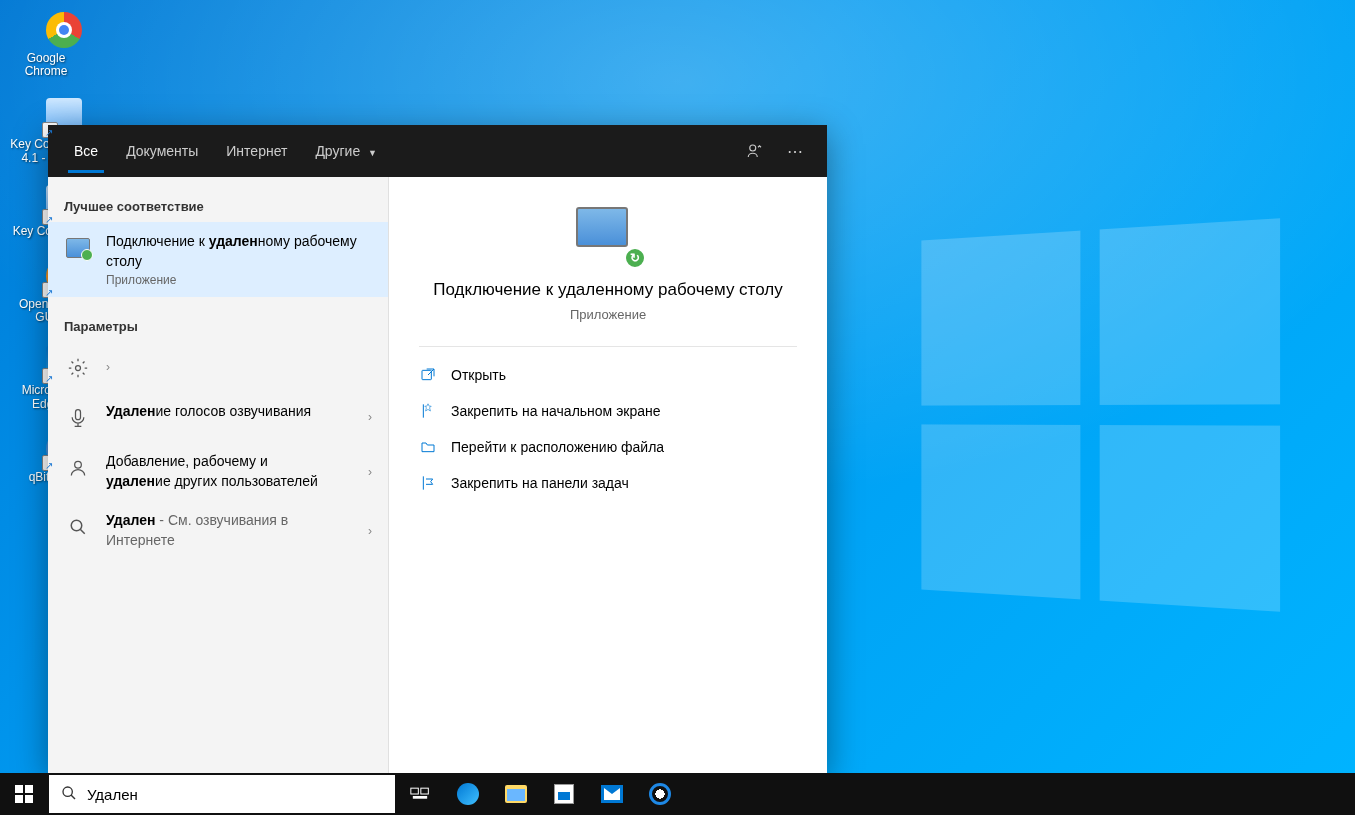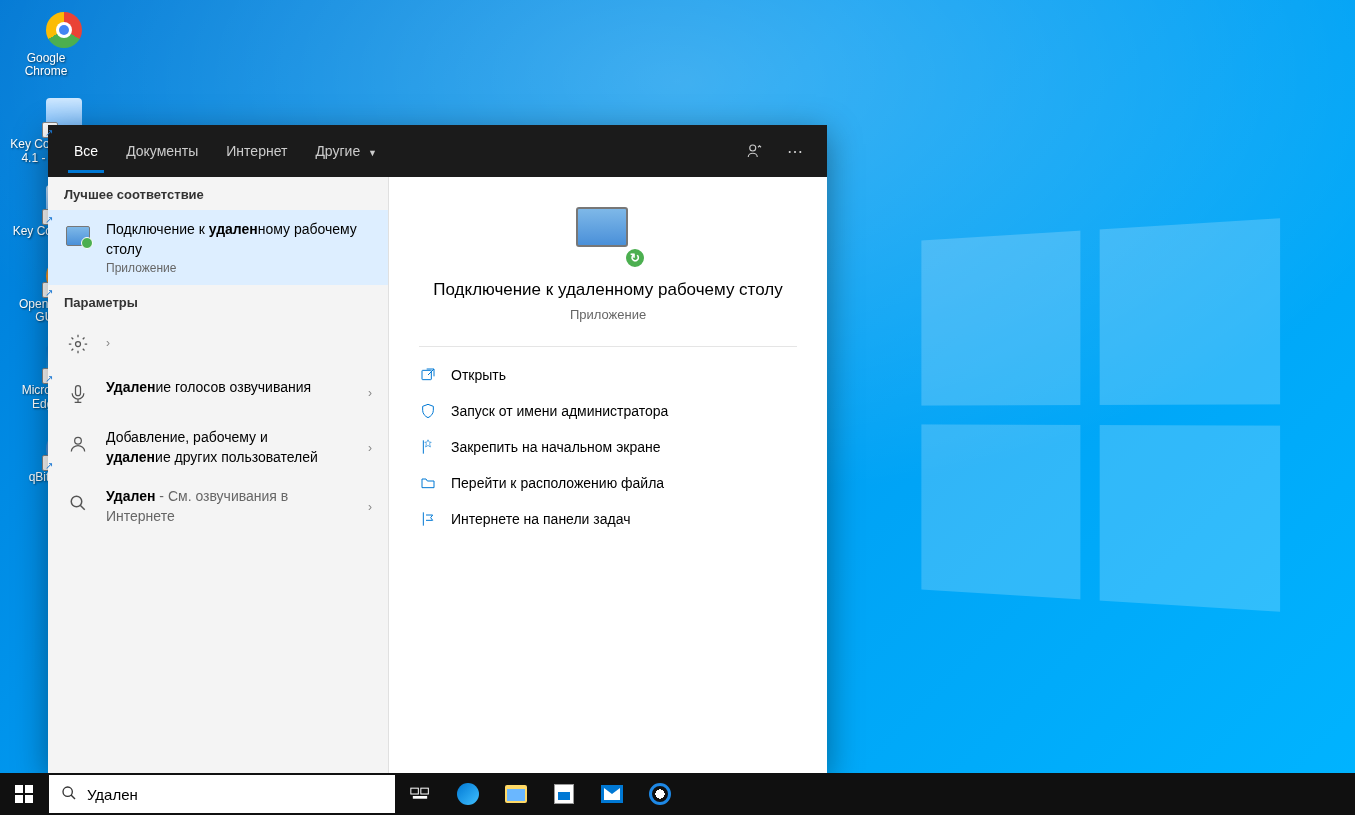--- a/index.html
+++ b/index.html
@@ -154,21 +154,21 @@
       display: flex; align-items: center; justify-content: center;
       color: #ccc;
       cursor: pointer;
       font-size: 16px;
     }
     .search-body { flex: 1; display: flex; }
     .left-pane { width: 340px; background: #f4f4f4; overflow-y: auto; }
     .right-pane { flex: 1; background: #fff; border-left: 1px solid #e0e0e0; }
 
     .section-header {
-      padding: 10px 16px 8px;
+      padding: 22px 16px 8px;
       font-size: 13px;
       color: #333;
       font-weight: 600;
     }
     .result-item {
       display: flex;
       align-items: flex-start;
       padding: 10px 16px 10px 16px;
       gap: 14px;
       cursor: pointer;
@@ -471,49 +471,41 @@
             <svg width="16" height="16" viewBox="0 0 24 24" fill="none" stroke="currentColor" stroke-width="1.5">
                 <rect x="3" y="5" width="14" height="14" rx="1"></rect>
                 <path d="M10 3h11v11M21 3l-9 9"></path>
               </svg>
           </div>
           <span>Открыть</span>
         </div>
         <div class="action-item">
           <div class="action-icon">
             <svg width="16" height="16" viewBox="0 0 24 24" fill="none" stroke="currentColor" stroke-width="1.5">
-                <path d="M12 2l8 3v6c0 5-3.5 9-8 11-4.5-2-8-6-8-11V5l8-3z"></path>
-              </svg>
-          </div>
-          <span>Запуск от имени администратора</span>
-        </div>
-        <div class="action-item">
-          <div class="action-icon">
-            <svg width="16" height="16" viewBox="0 0 24 24" fill="none" stroke="currentColor" stroke-width="1.5">
                 <path d="M12 2l3 6h5l-4 4 2 8-6-4-6 4 2-8-4-4h5z" transform="scale(0.6) translate(8 0)"></path>
                 <path d="M5 2v20"></path>
               </svg>
           </div>
           <span>Закрепить на начальном экране</span>
         </div>
         <div class="action-item">
           <div class="action-icon">
             <svg width="16" height="16" viewBox="0 0 24 24" fill="none" stroke="currentColor" stroke-width="1.5">
                 <path d="M3 6h6l2 3h10v10H3z"></path>
               </svg>
           </div>
           <span>Перейти к расположению файла</span>
         </div>
         <div class="action-item">
           <div class="action-icon">
             <svg width="16" height="16" viewBox="0 0 24 24" fill="none" stroke="currentColor" stroke-width="1.5">
                 <path d="M5 2v20M9 6h10l-3 4 3 4H9"></path>
               </svg>
           </div>
-          <span>Интернете на панели задач</span>
+          <span>Закрепить на панели задач</span>
         </div>
       </div>
     </div>
   </div>
 </div>
 
 <div class="taskbar">
   <div class="tb-btn">
     <div class="start-icon">
         <div></div>

